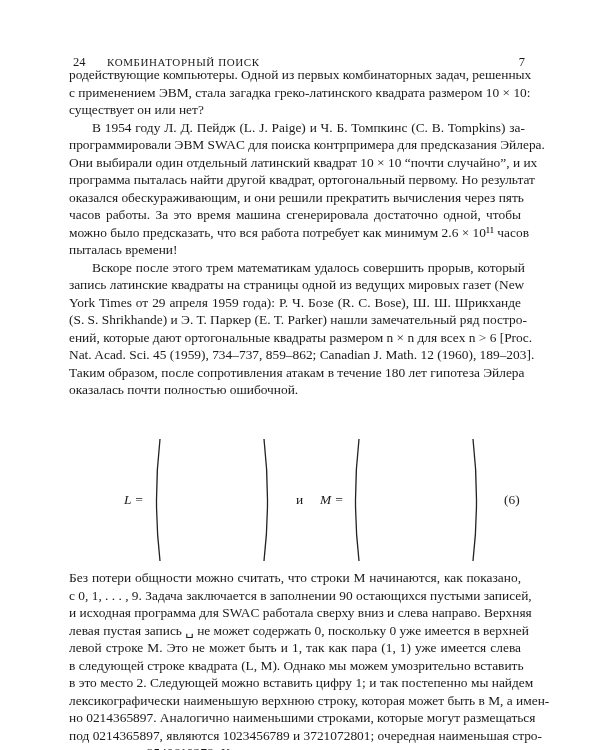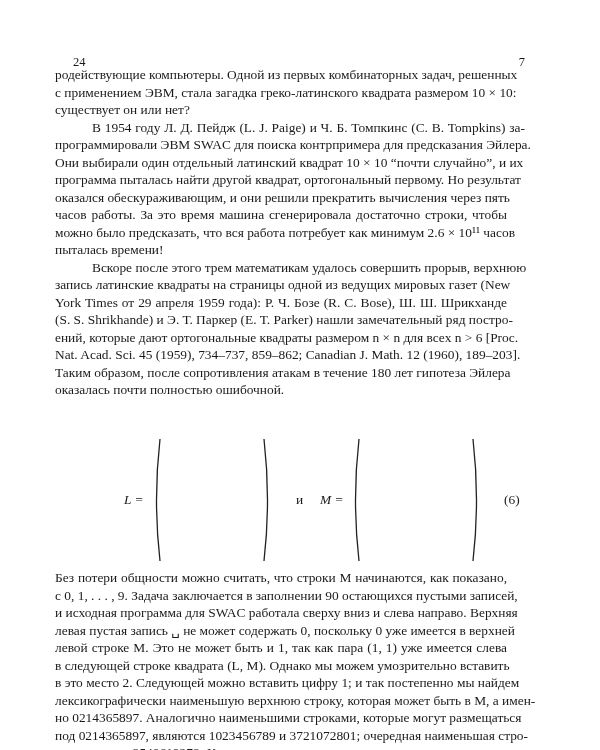--- a/index.html
+++ b/index.html
@@ -3,59 +3,60 @@
 <meta charset="utf-8">
 <style>
   html, body { margin:0; padding:0; background:#ffffff; }
   body { width:600px; height:750px; position:relative; overflow:hidden;
          font-family:"DejaVu Serif", "Liberation Serif", serif; color:#1a1a1a; }
   .header { position:absolute; top:38px; left:73px; width:452px; height:16px;
             font-family:"Liberation Serif", serif; font-size:12.5px;margin-top:17px; }
   .header .pnum { position:absolute; left:0; top:0; }
   .header .title { position:absolute; left:34px; top:0; letter-spacing:0.6px; font-size:11px; top:1px; }
   .header .sec { position:absolute; right:0; top:0; }
-  .line { position:absolute; left:55px; width:452px; font-family:"Liberation Serif", serif;
+  .line { position:absolute; left:69px; width:452px; font-family:"Liberation Serif", serif;
           font-size:13.4px; line-height:17px; white-space:nowrap; text-align:justify;
           text-align-last:justify; }
   .line.last { text-align-last:left; }
   i, .it { font-style:italic; }
   .matrix-area { position:absolute; left:0; top:438px; width:600px; height:126px;
                  font-family:"Liberation Serif", serif; font-size:13.4px; }
   .lbl { position:absolute; top:54px; }
   .paren { position:absolute; top:0; height:124px; width:10px; }
   .grid { position:absolute; top:2px; display:grid; grid-template-columns:repeat(10, 10px);
           grid-auto-rows:11.8px; font-size:12.2px; line-height:11.8px; }
 </style>
 </head>
 <body>
 
 <div class="header">
   <span class="pnum">24</span>
+  <span class="title">КОМБИНАТОРНЫЙ ПОИСК</span>
   <span class="sec">7</span>
 </div>
 
 <div>
   <div class="line" style="top:66px">родействующие компьютеры.  Одной из первых комбинаторных задач, решенных</div>
   <div class="line" style="top:83.5px">с применением ЭВМ, стала загадка греко-латинского квадрата размером 10 × 10:</div>
   <div class="line last" style="top:101px">существует он или нет?</div>
 </div>
 
 <div>
   <div class="line" style="top:118.5px; left:92px; width:433px">В 1954 году Л. Д. Пейдж (L. J. Paige) и Ч. Б. Томпкинс (C. B. Tompkins) за-</div>
   <div class="line" style="top:136px">программировали ЭВМ SWAC для поиска контрпримера для предсказания Эйлера.</div>
   <div class="line" style="top:153.5px">Они выбирали один отдельный латинский квадрат 10 × 10 “почти случайно”, и их</div>
   <div class="line" style="top:171px">программа пыталась найти другой квадрат, ортогональный первому. Но результат</div>
   <div class="line" style="top:188.5px">оказался обескураживающим, и они решили прекратить вычисления через пять</div>
-  <div class="line" style="top:206px">часов работы.  За это время машина сгенерировала достаточно строки, чтобы</div>
+  <div class="line" style="top:206px">часов работы.  За это время машина сгенерировала достаточно одной, чтобы</div>
   <div class="line" style="top:223.5px">можно было предсказать, что вся работа потребует как минимум 2.6 × 10¹¹ часов</div>
   <div class="line last" style="top:241px">пыталась времени!</div>
 </div>
 
 <div>
-  <div class="line" style="top:258.5px; left:92px; width:433px">Вскоре после этого трем математикам удалось совершить прорыв, верхнюю</div>
+  <div class="line" style="top:258.5px; left:92px; width:433px">Вскоре после этого трем математикам удалось совершить прорыв, который</div>
   <div class="line" style="top:276px">запись латинские квадраты на страницы одной из ведущих мировых газет (New</div>
   <div class="line" style="top:293.5px">York Times от 29 апреля 1959 года): Р. Ч. Бозе (R. C. Bose), Ш. Ш. Шрикханде</div>
   <div class="line" style="top:311px">(S. S. Shrikhande) и Э. Т. Паркер (E. T. Parker) нашли замечательный ряд постро-</div>
   <div class="line" style="top:328.5px">ений, которые дают ортогональные квадраты размером n × n для всех n &gt; 6 [Proc.</div>
   <div class="line" style="top:346px">Nat. Acad. Sci. 45 (1959), 734–737, 859–862; Canadian J. Math. 12 (1960), 189–203].</div>
   <div class="line" style="top:363.5px">Таким образом, после сопротивления атакам в течение 180 лет гипотеза Эйлера</div>
   <div class="line last" style="top:381px">оказалась почти полностью ошибочной.</div>
 </div>
 
 <div style="position:absolute; top:-57px; left:0; width:600px; height:0">

